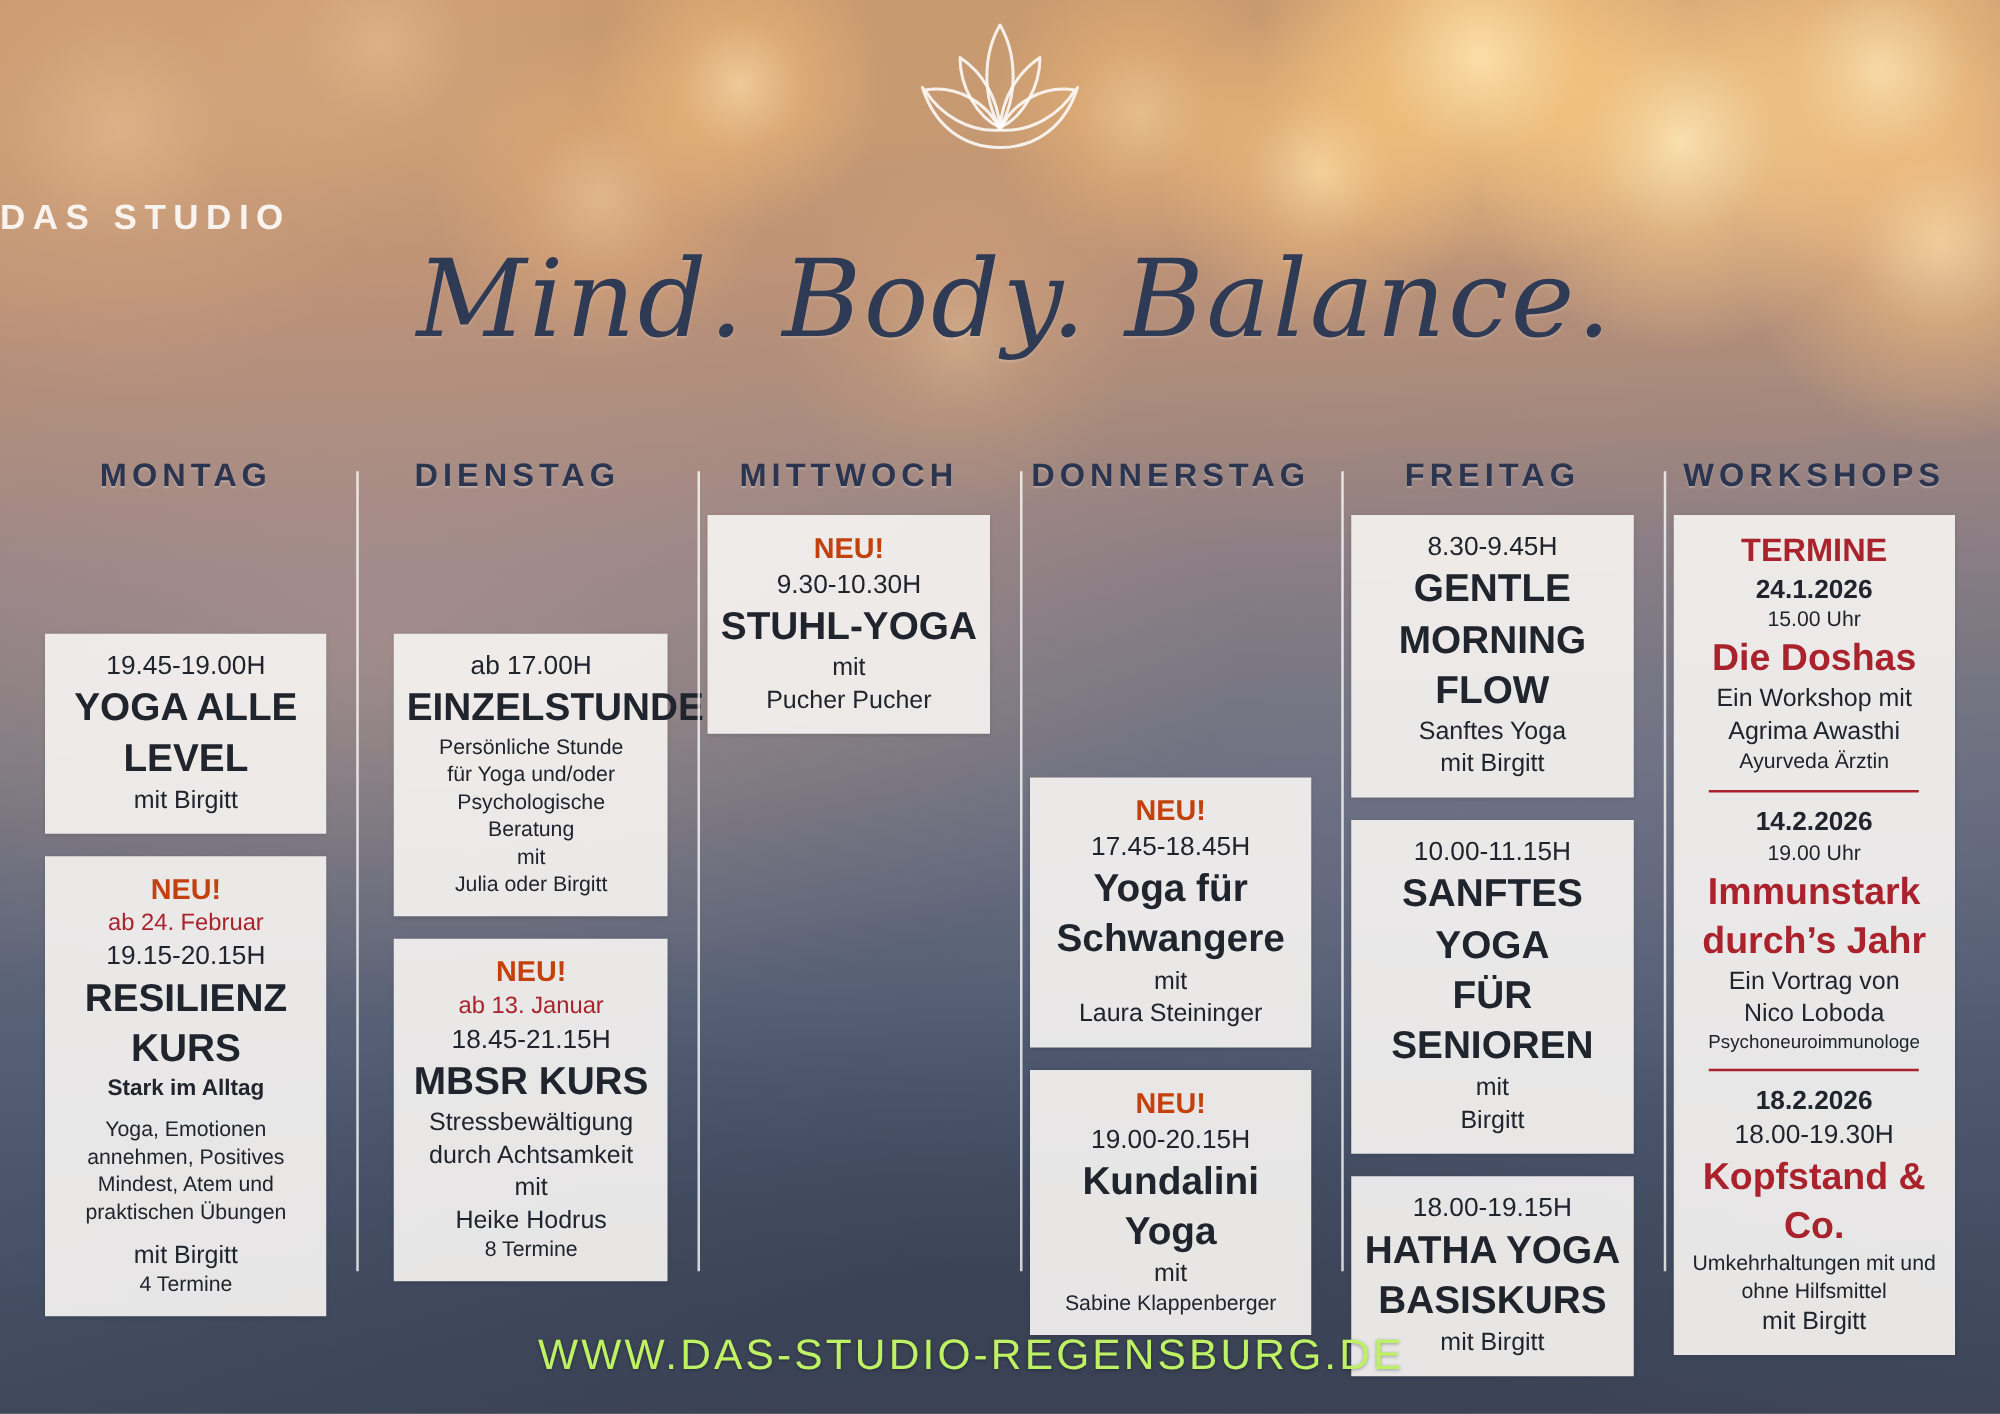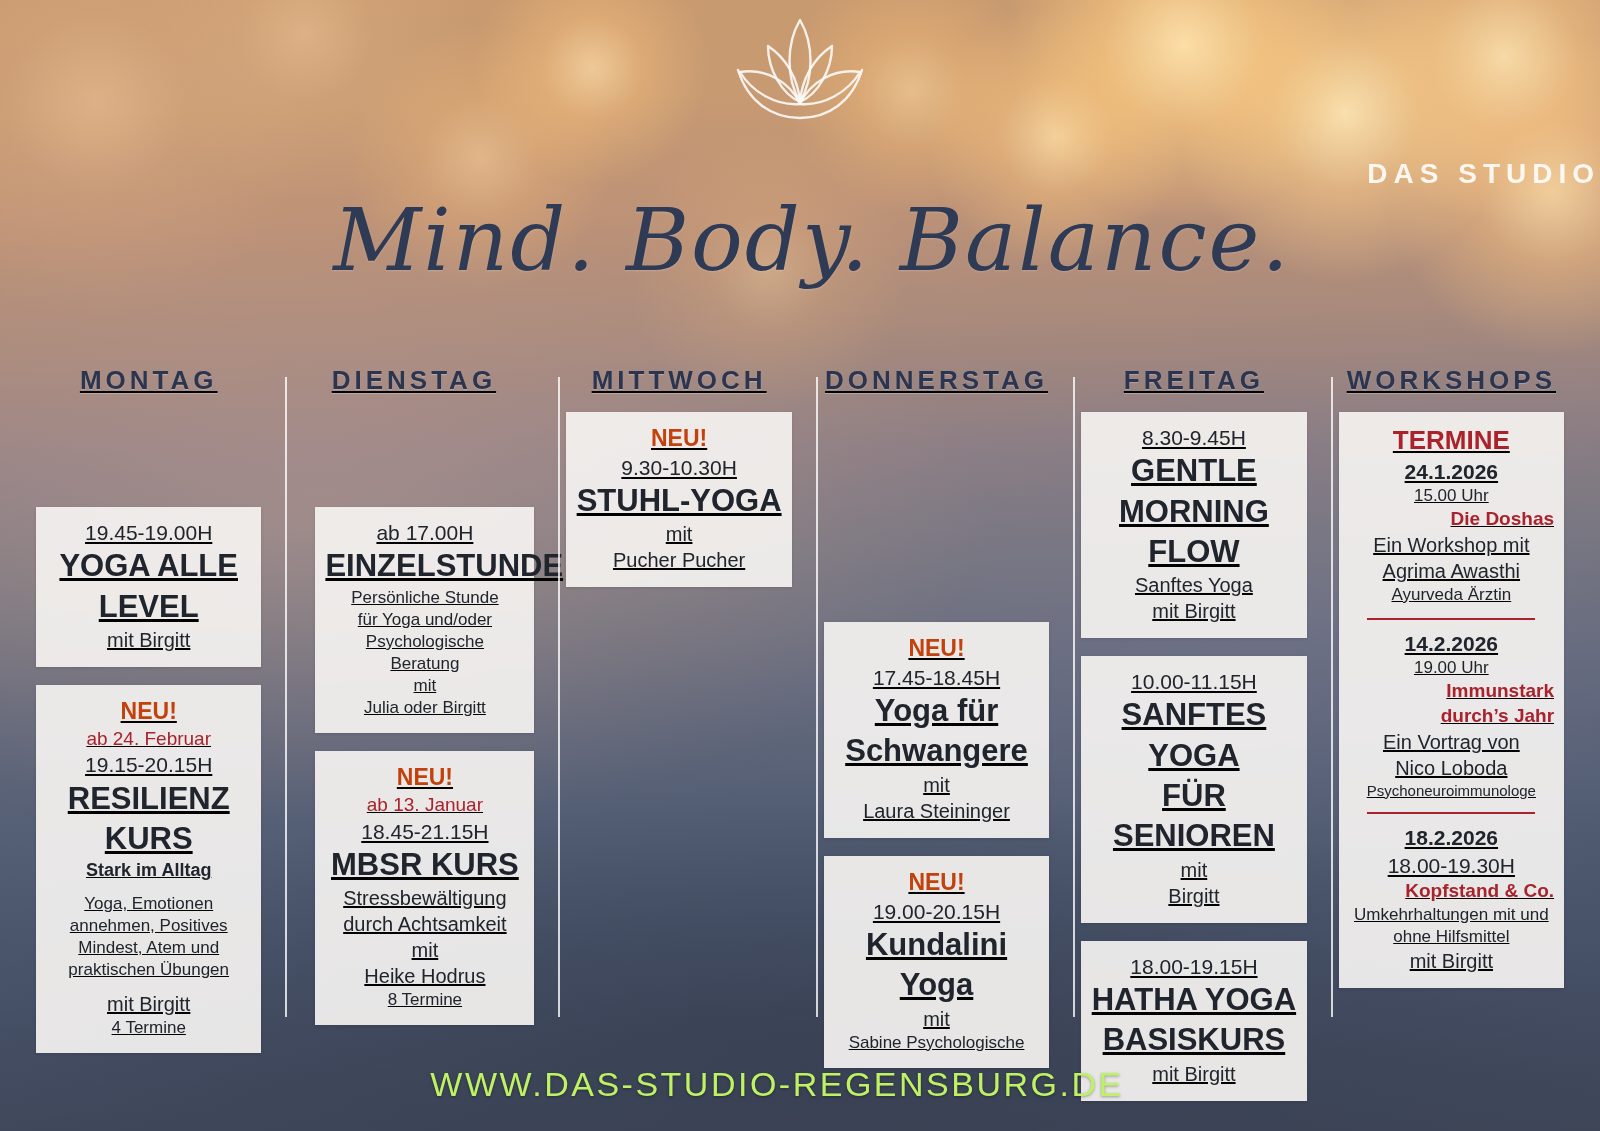--- a/index.html
+++ b/index.html
@@ -58,21 +58,21 @@
       radial-gradient(ellipse 55% 30% at 78% 55%, rgba(120,120,150,0.35), rgba(110,110,140,0.0) 70%),
       radial-gradient(ellipse 70% 30% at 50% 92%, rgba(48,55,72,0.5), rgba(48,55,72,0.0) 75%);
   }
 
   
   .logo {
     position: absolute;
     top: 6px;
     left: 0;
     width: 100%;
-    text-align: right;
+    text-align: left;
     pointer-events: none;
   }
   .logo svg { display: block; margin: 0 auto; }
   .logo-word {
     margin-top: 2px;
     font-size: 28px;
     letter-spacing: 6px;
     font-weight: bold;
     color: rgba(255,255,255,0.88);
     font-family: "Liberation Sans", sans-serif;
@@ -94,21 +94,20 @@
   }
 
   
   .grid {
     position: absolute;
     top: 365px;
     left: 28px;
     width: 1544px;
     display: flex;
     gap: 16px;
-    text-decoration: underline;
   }
   .col {
     width: 257px;
     position: relative;
     padding: 0 8px;
     box-sizing: border-box;
   }
   .col + .col::before {
     content: "";
     position: absolute;
@@ -185,24 +184,23 @@
     font-weight: bold;
     line-height: 1.35;
   }
   .ws-date {
     font-size: 21px;
     font-weight: bold;
     line-height: 1.4;
   }
   .ws-red-bold {
     color: #a9222c;
-    font-size: 19px;
+    font-size: 30px;
     font-weight: bold;
     line-height: 1.28;
-    text-align: right;
   }
   .ws-rule {
     width: 168px;
     height: 2px;
     background: #a9222c;
     margin: 12px auto 10px;
   }
 
   
   .footer {
@@ -316,21 +314,21 @@
             <div class="ln t-name">Yoga für</div>
             <div class="ln t-name">Schwangere</div>
             <div class="ln t-sub">mit</div>
             <div class="ln t-sub">Laura Steininger</div>
           </div>
           <div class="card">
             <div class="ln t-neu">NEU!</div>
             <div class="ln t-time">19.00-20.15H</div>
             <div class="ln t-name">Kundalini Yoga</div>
             <div class="ln t-sub">mit</div>
-            <div class="ln t-small">Sabine Psychologische</div>
+            <div class="ln t-small">Sabine Klappenberger</div>
           </div>
         </div>
       </div>
       <div class="col">
         <div class="col-title">FREITAG</div>
         <div class="col-body" style="padding-top: 0px;">
           <div class="card">
             <div class="ln t-time">8.30-9.45H</div>
             <div class="ln t-name">GENTLE</div>
             <div class="ln t-name">MORNING FLOW</div>

